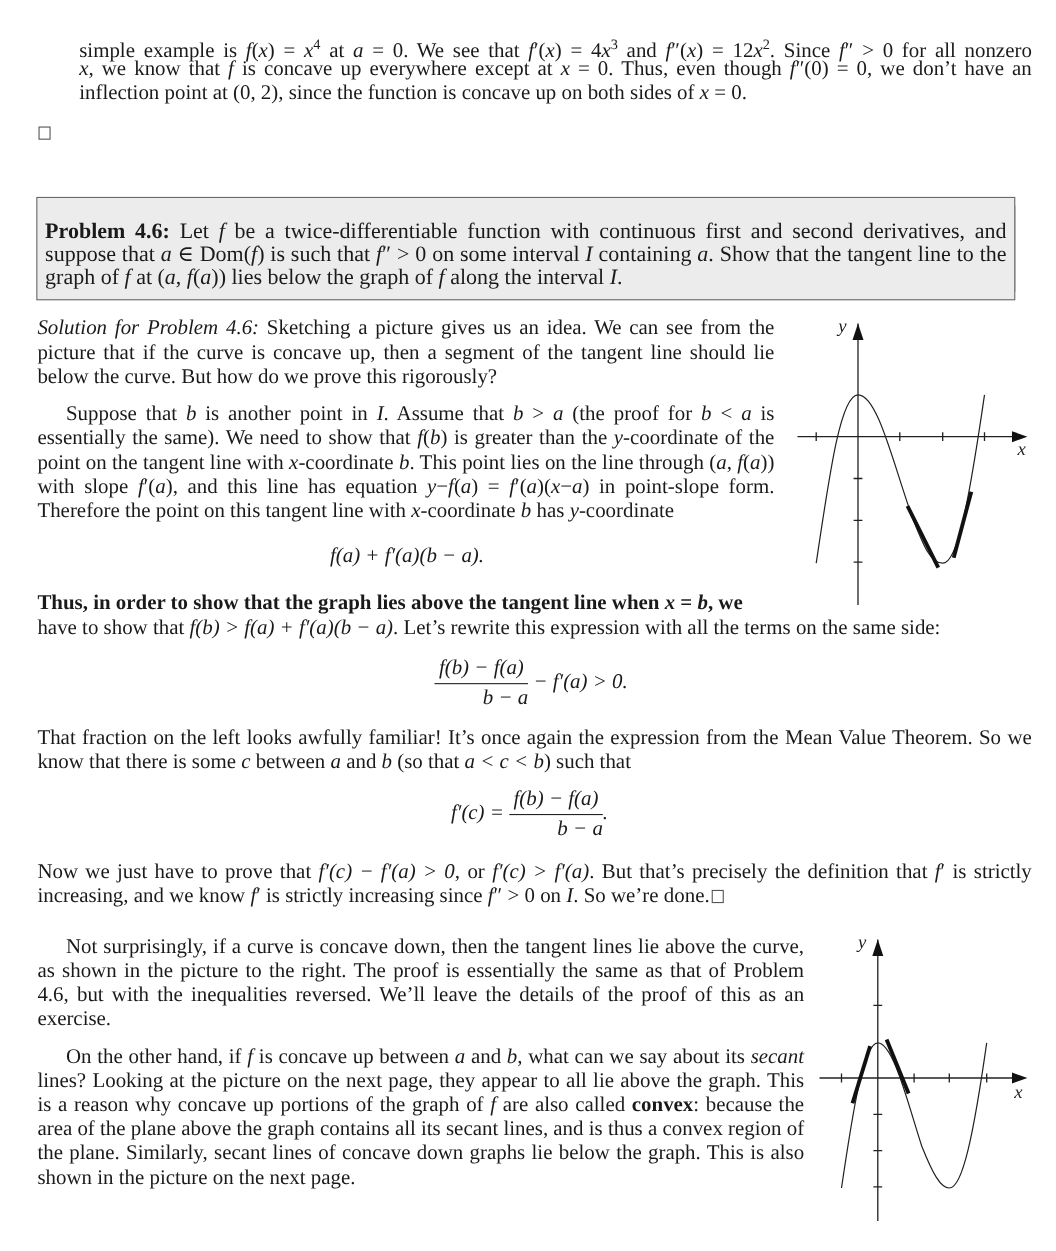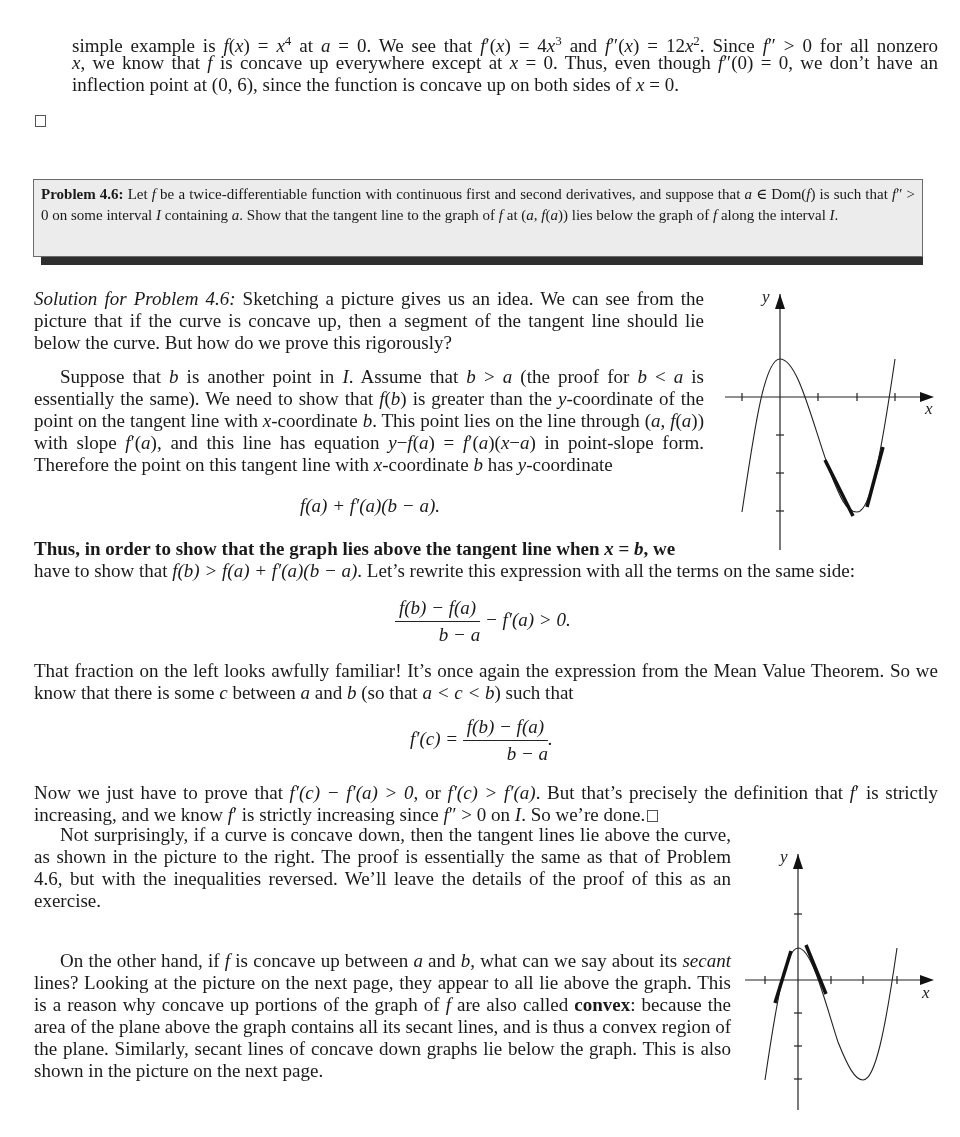--- a/index.html
+++ b/index.html
@@ -19,39 +19,39 @@
   .qed-left { width: 9px; height: 10px; border: 1.3px solid #555; }
   
   .problem-wrap { left: 33px; top: 179px; width: 890px; height: 86px; }
   .problem-shadow {
     position: absolute; left: 8px; top: 8px; width: 882px; height: 78px;
     background: #2e2e2e;
   }
   .problem-box {
     position: absolute; left: 0; top: 0; width: 874px; height: 68px;
     background: #ececec; border: 1.3px solid #6a6a6a;
-    padding: 4px 7px 4px 7px; font-size: 15px; line-height: 21px;
+    padding: 20px 7px 4px 7px; font-size: 20px; line-height: 21px;
   }
   .display-math { text-align: center; }
   .frac { display: inline-block; vertical-align: middle; text-align: right; }
   .frac .num { display: block; padding: 0 4px 2px 4px; border-bottom: 1.2px solid #222; }
   .frac .den { display: block; padding-top: 2px; }
   svg text { font-family: "Liberation Serif", "DejaVu Serif", serif; font-style: italic; }
 </style>
 </head>
 <body>
 
 <div class="abs para" style="left:72px; top:30px; width:866px; text-align-last:justify;">
   <span id="intro1"><span>simple example is </span><i>f</i><span>(</span><i>x</i><span>) = </span><i>x</i><sup style="font-size: 13px;">4</sup><span> at </span><i>a</i><span> = 0. We see that </span><i>f</i><span>′(</span><i>x</i><span>) = 4</span><i>x</i><sup style="font-size: 13px;">3</sup><span> and </span><i>f</i><span>″(</span><i>x</i><span>) = 12</span><i>x</i><sup style="font-size: 13px;">2</sup><span>. Since </span><i>f</i><span>″ &gt; 0 for all nonzero</span></span>
 </div>
 <div class="abs para" style="left:72px; top:52px; width:866px; text-align-last:justify;">
   <span id="intro2"><i>x</i><span>, we know that </span><i>f</i><span> is concave up everywhere except at </span><i>x</i><span> = 0. Thus, even though </span><i>f</i><span>″(0) = 0, we don’t have an</span></span>
 </div>
 <div class="abs" style="left:72px; top:74px; width:866px;">
-  <span id="intro3"><span>inflection point at (0, 6), since the function is concave up on both sides of </span><i>x</i><span> = 0.</span></span>
+  <span id="intro3"><span>inflection point at (0, 2), since the function is concave up on both sides of </span><i>x</i><span> = 0.</span></span>
 </div>
 
 <div class="abs qed-left" style="left:35px; top:115px;"></div>
 
 <div class="abs" style="left:60px; top:145px;margin-top:32px;">There are some other geometric ways to describe concavity.</div>
 
 <div class="abs problem-wrap">
   <div class="problem-shadow"></div>
   <div class="problem-box para">
     <b>Problem 4.6:</b><span> Let </span><i>f</i><span> be a twice-differentiable function with continuous first and second derivatives, and suppose that </span><i>a</i><span> ∈ Dom(</span><i>f</i><span>) is such that </span><i>f</i><span>″ &gt; 0 on some interval </span><i>I</i><span> containing </span><i>a</i><span>. Show that the tangent line to the graph of </span><i>f</i><span> at (</span><i>a</i><span>, </span><i>f</i><span>(</span><i>a</i><span>)) lies below the graph of </span><i>f</i><span> along the interval </span><i>I</i><span>.</span>
@@ -107,21 +107,21 @@
 </div>
 
 <div class="abs it" style="left:410px; top:716px;">
   <span>f′(c) = </span><span class="frac"><span class="num">f(b) − f(a)</span><span class="den">b − a</span></span><span>.</span>
 </div>
 
 <div class="abs para" style="left:34px; top:782px; width:904px;">
   <span>Now we just have to prove that </span><span class="it">f′(c) − f′(a) &gt; 0</span><span>, or </span><span class="it">f′(c) &gt; f′(a)</span><span>. But that’s precisely the definition that </span><i>f</i><span>′ is strictly increasing, and we know </span><i>f</i><span>′ is strictly increasing since </span><i>f</i><span>″ &gt; 0 on </span><i>I</i><span>. So we’re done.</span><span class="qed-box"></span>
 </div>
 
-<div class="abs para" style="left:34px; top:824px; width:697px; text-indent:26px;">Not surprisingly, if a curve is concave down, then the tangent lines lie above the curve, as shown in the picture to the right. The proof is essentially the same as that of Problem 4.6, but with the inequalities reversed. We’ll leave the details of the proof of this as an exercise.</div>
+<div class="abs para" style="left:34px; top:850px; width:697px; text-indent:26px;">Not surprisingly, if a curve is concave down, then the tangent lines lie above the curve, as shown in the picture to the right. The proof is essentially the same as that of Problem 4.6, but with the inequalities reversed. We’ll leave the details of the proof of this as an exercise.</div>
 
 <div class="abs para" style="left:34px; top:950px; width:697px; text-indent:26px;">
   <span>On the other hand, if </span><i>f</i><span> is concave up between </span><i>a</i><span> and </span><i>b</i><span>, what can we say about its </span><i>secant</i><span> lines? Looking at the picture on the next page, they appear to all lie above the graph. This is a reason why concave up portions of the graph of </span><i>f</i><span> are also called </span><b>convex</b><span>: because the area of the plane above the graph contains all its secant lines, and is thus a convex region of the plane. Similarly, secant lines of concave down graphs lie below the graph. This is also shown in the picture on the next page.</span>
 </div>
 
 <svg class="abs" style="left:740px; top:842px;" width="215" height="275" viewBox="0 0 215 275">
   <g stroke="#222" stroke-width="1.2" fill="none">
     <line x1="5" y1="138" x2="180" y2="138"></line>
     <line x1="58" y1="12" x2="58" y2="268"></line>
   </g>

